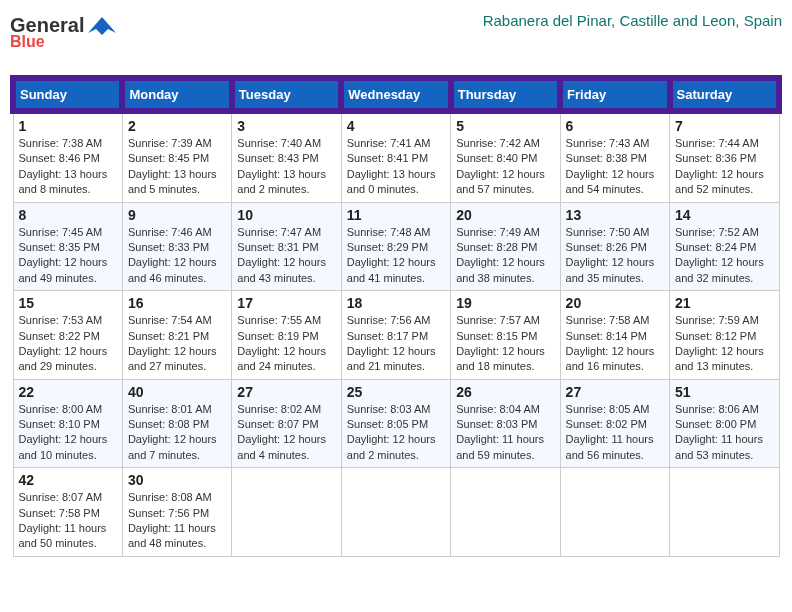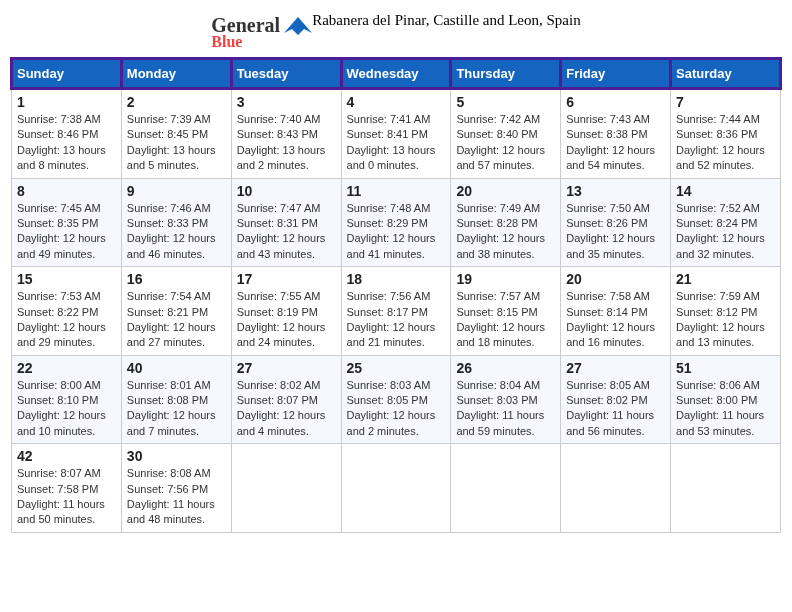--- a/index.html
+++ b/index.html
@@ -6,57 +6,56 @@
     body {
       font-family: Arial, sans-serif;
       background: #fff;
       width: 792px;
       min-height: 612px;
       padding: 10px;
     }
     .header-area {
       display: flex;
       align-items: flex-start;
-      justify-content: center;
-      margin-bottom: 6px;
-      font-family: Liberation Serif, serif;
+      justify-content: space-between;
+      margin-bottom: 24px;
     }
     .logo {
       display: flex;
       flex-direction: column;
       align-items: flex-start;
       padding-top: 4px;
     }
     .title-area {
       text-align: right;
     }
     .main-title {
       font-size: 32px;
       font-weight: 300;
       color: #222;
       line-height: 1.2;
     }
     .subtitle {
       font-size: 15px;
-      color: #000000;
+      color: #0f766e;
       margin-top: 2px;
     }
     .calendar-table {
       width: 100%;
       border-collapse: collapse;
       font-size: 11px;
     }
     .calendar-table th {
       background-color: #1565c0;
       color: #fff;
       font-size: 13px;
       font-weight: bold;
       padding: 6px 4px;
       text-align: left;
-      border: 3px solid #4c1d95;
+      border: 6px solid #4c1d95;
     }
     .calendar-table td {
       border: 1px solid #ccc;
       vertical-align: top;
       padding: 4px 5px;
       min-height: 70px;
       width: calc(100% / 7);
     }
     .day-number {
       font-size: 14px;

